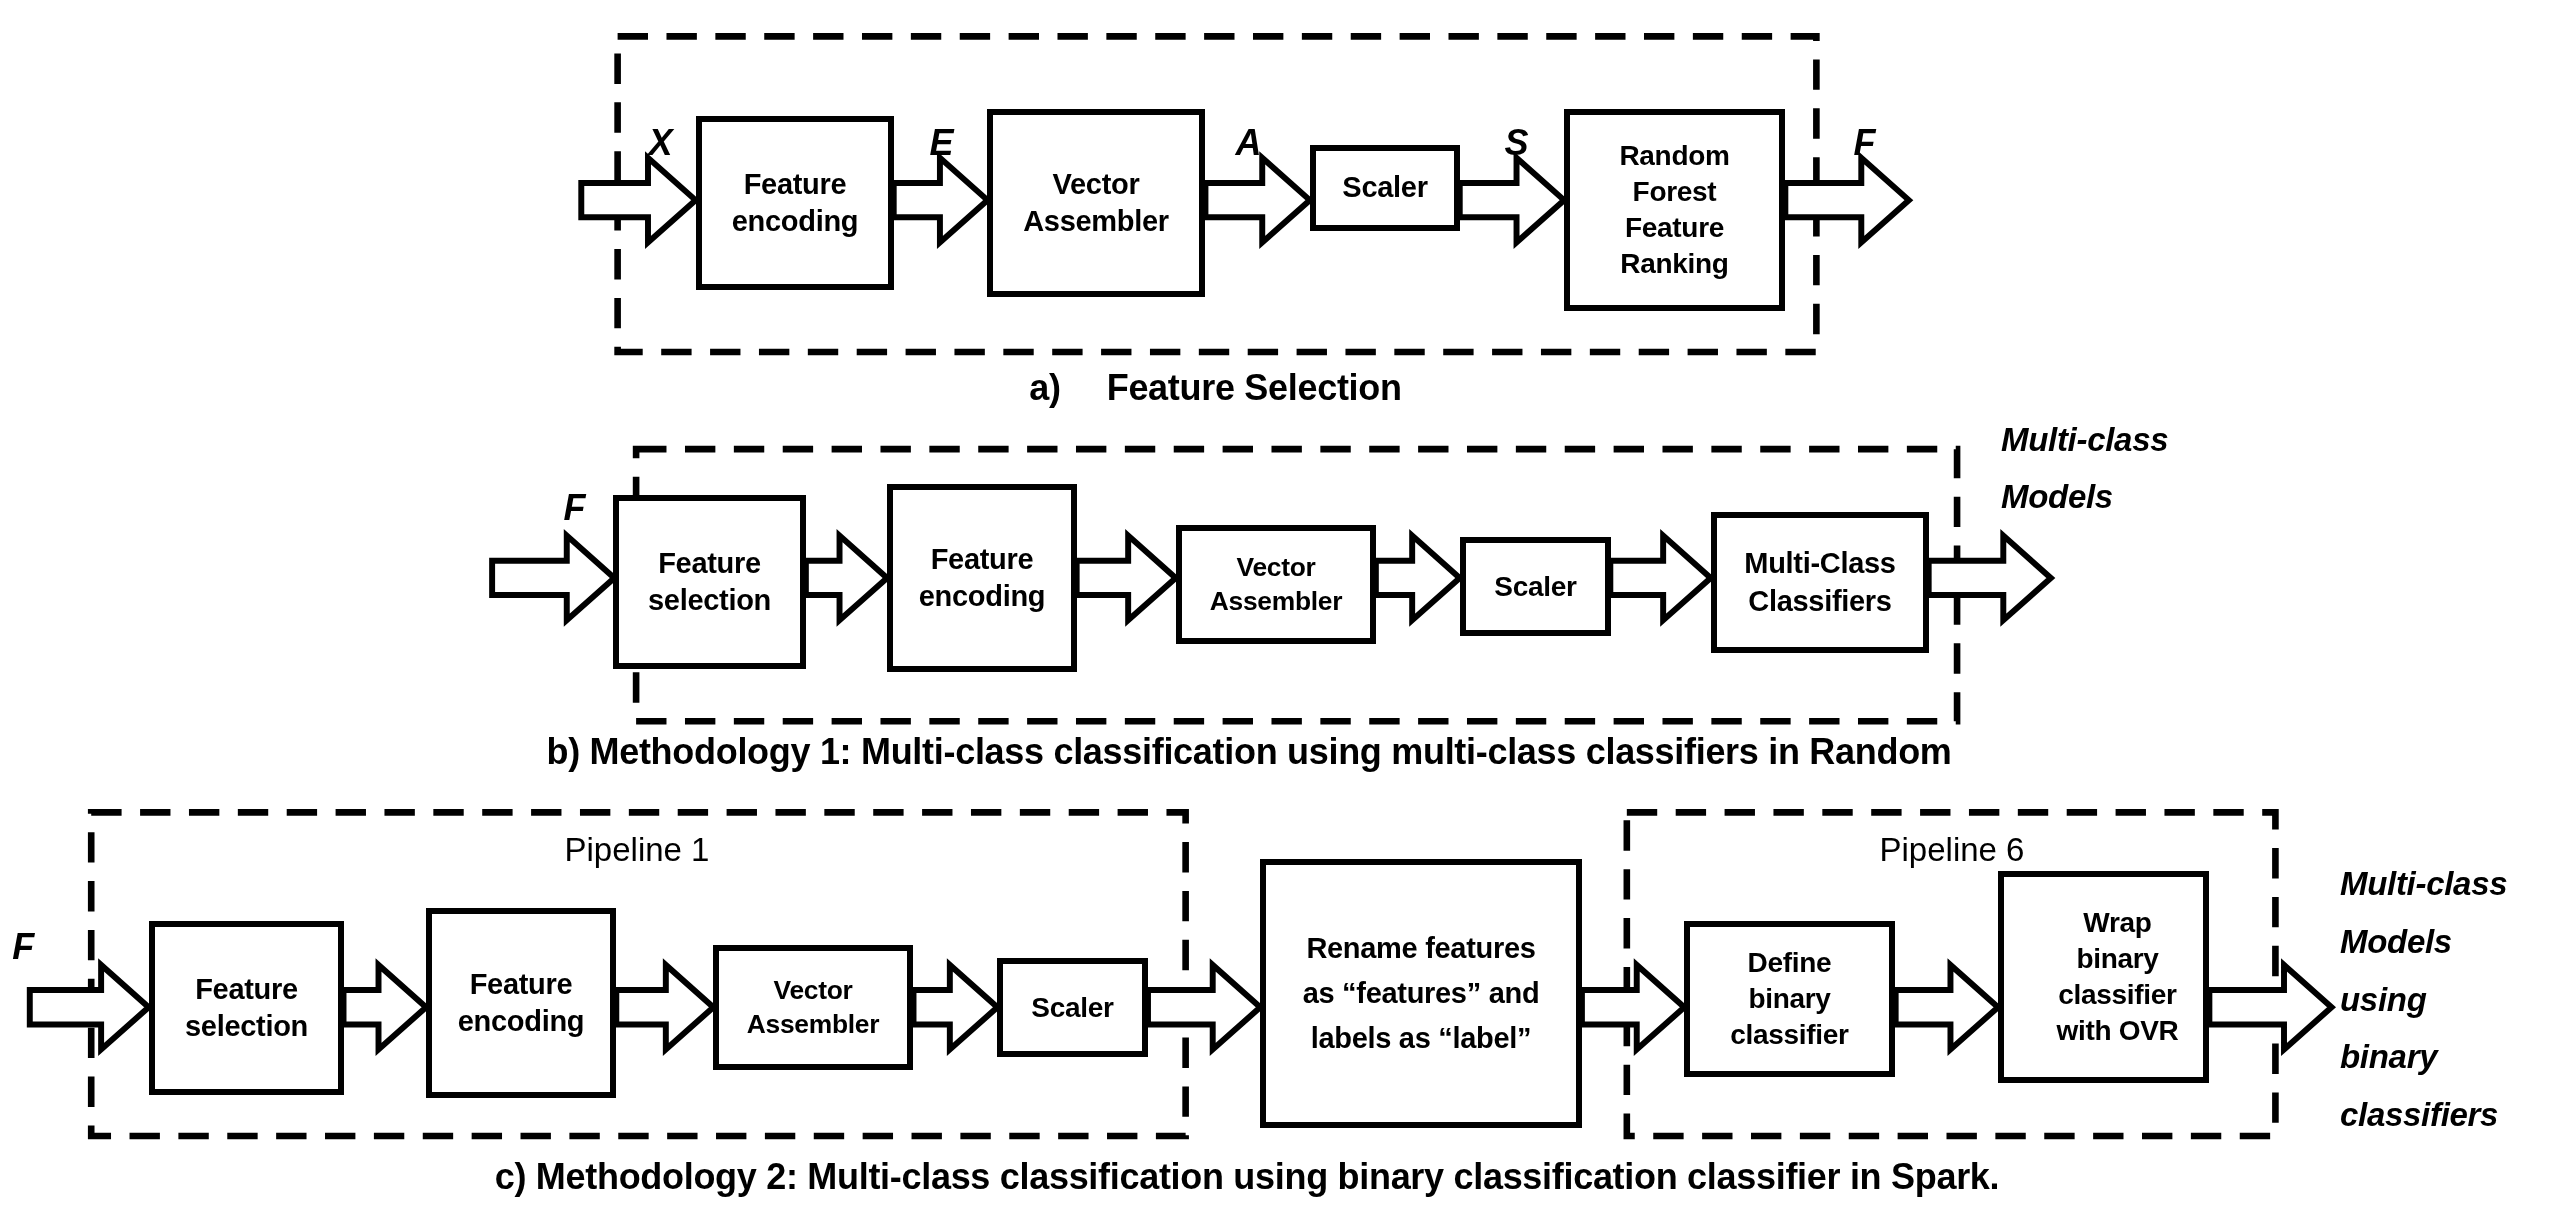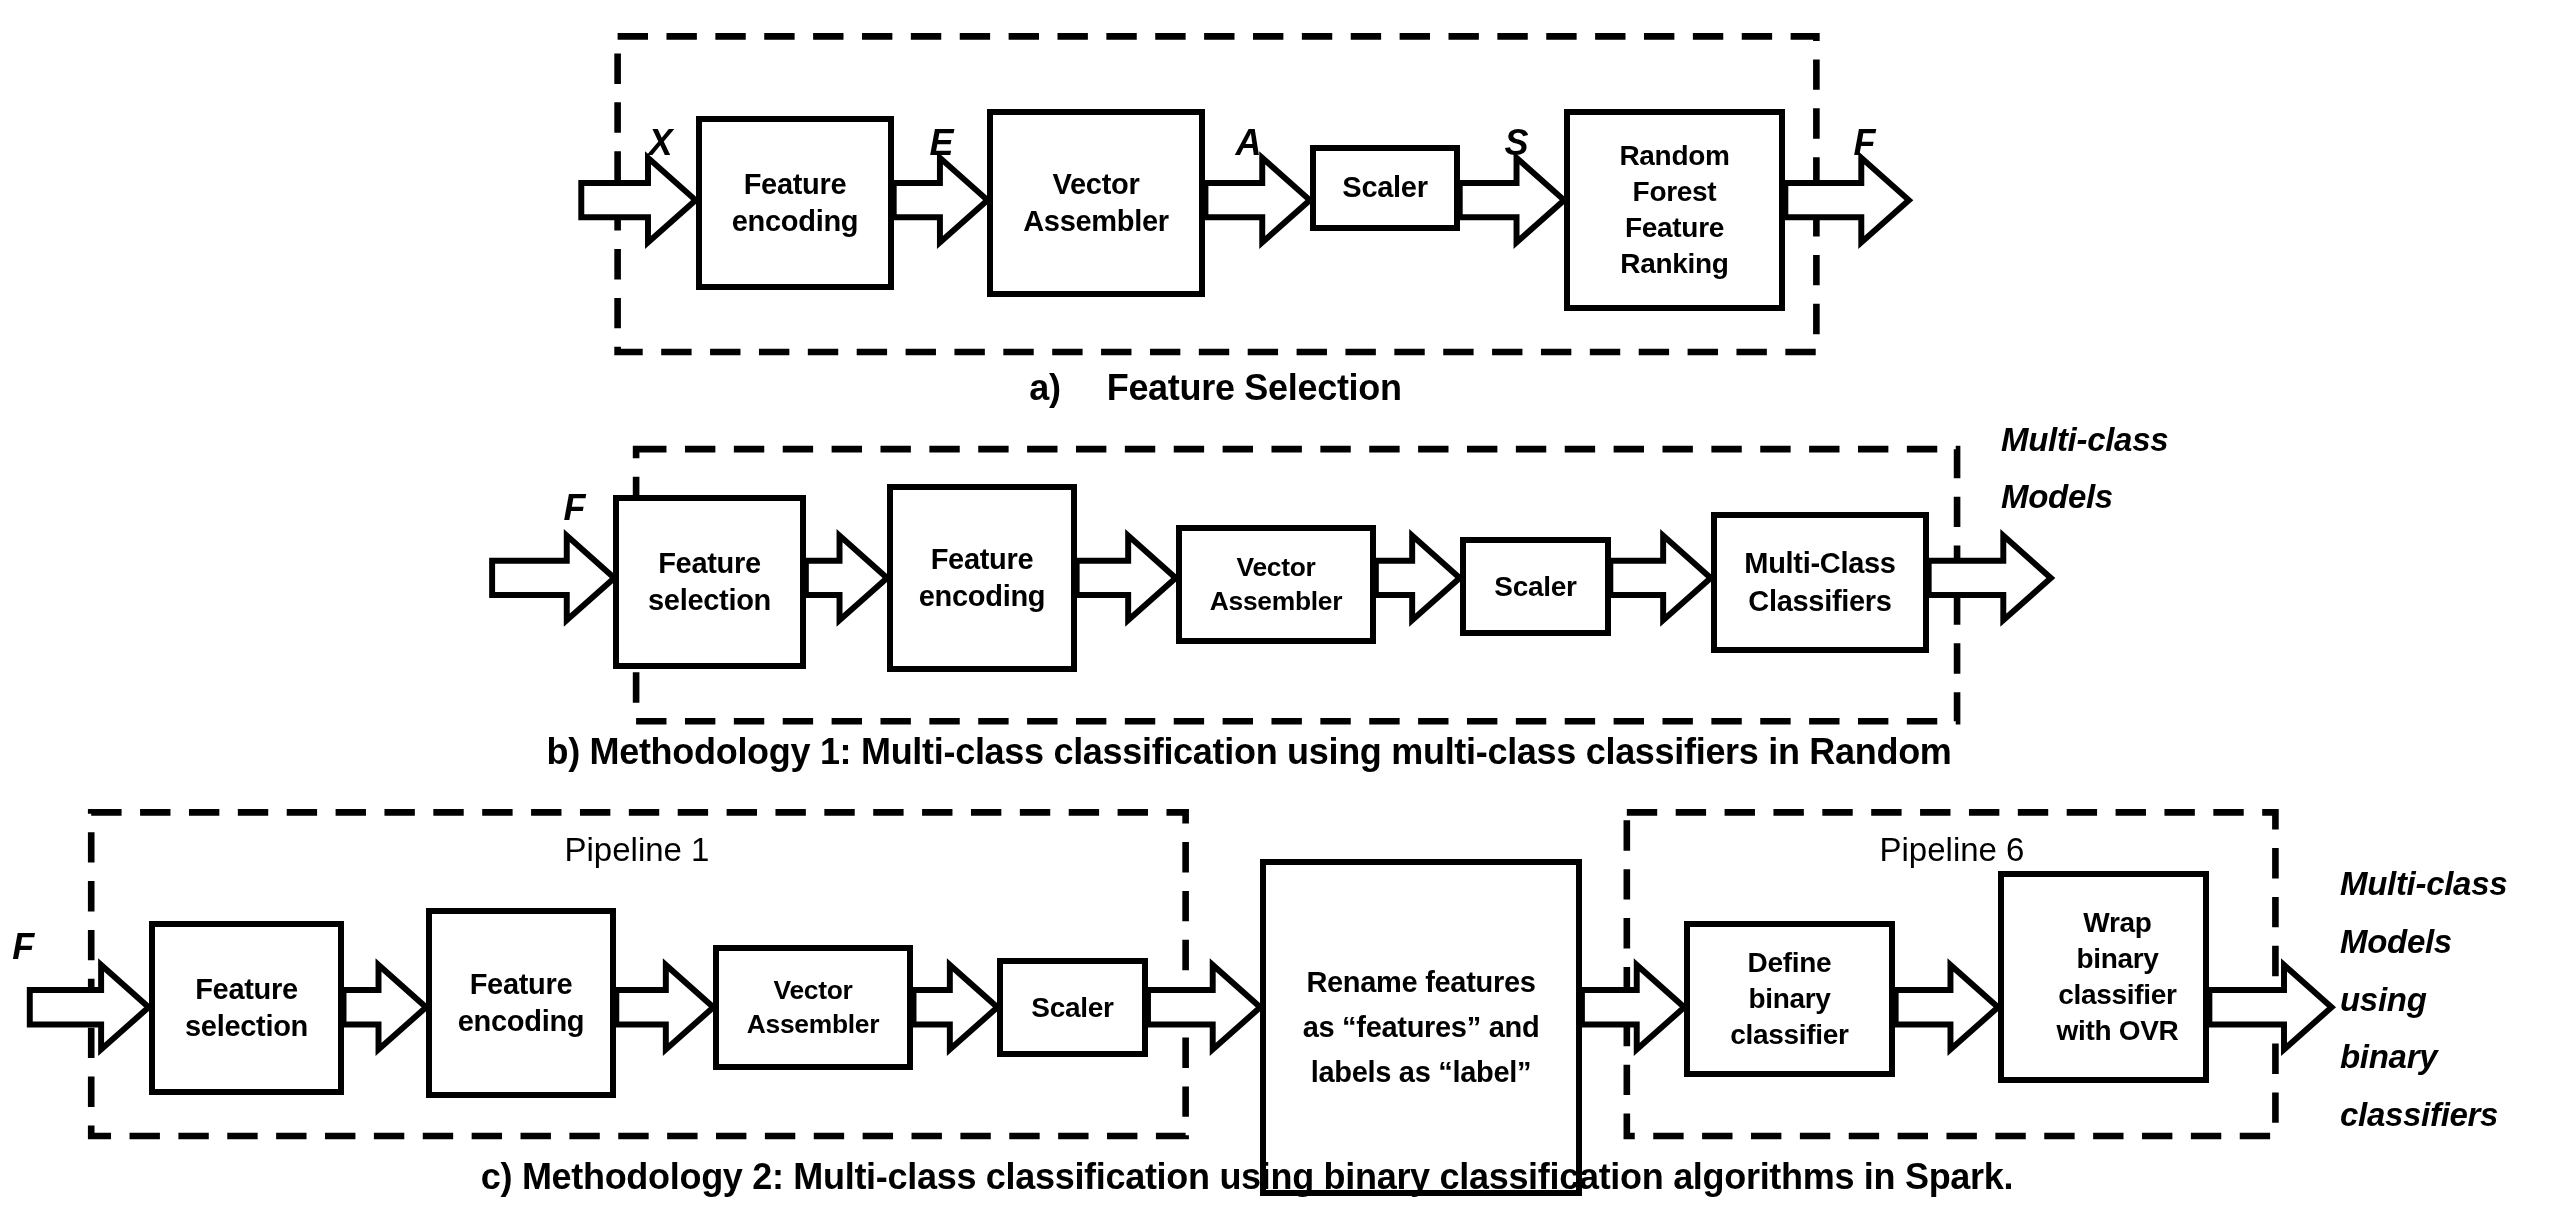--- a/index.html
+++ b/index.html
@@ -132,31 +132,31 @@
   <div class="pipe" style="left:439px;top:831px;">Pipeline 1</div>
   <div class="pipe" style="left:1754px;top:831px;">Pipeline 6</div>
   <div class="sig" style="left:-13.2px;top:926px;">F</div>
   <div class="box" style="left:149px;top:921px;width:195px;height:174px;font-size:29px;">Feature
 selection</div>
   <div class="box" style="left:426px;top:908px;width:190px;height:190px;font-size:29px;">Feature
 encoding</div>
   <div class="box" style="left:713px;top:945px;width:200px;height:125px;font-size:26.4px;">Vector
 Assembler</div>
   <div class="box" style="left:997px;top:958px;width:151px;height:99px;font-size:28px;">Scaler</div>
-  <div class="box" style="left:1260px;top:859px;width:322px;height:337px;font-size:29px;line-height:1.55;">Rename features
+  <div class="box" style="left:1260px;top:859px;width:322px;height:269px;font-size:29px;line-height:1.55;">Rename features
 as “features” and
 labels as “label”</div>
   <div class="box" style="left:1684px;top:921px;width:211px;height:156px;font-size:28px;">Define
 binary
 classifier</div>
   <div class="box" style="left:1998px;top:871px;width:211px;height:212px;font-size:28px;padding-left:28px;">Wrap
 binary
 classifier
 with OVR</div>
   <div class="side" style="left:2340px;top:855px;line-height:1.75;">Multi-class
 Models
 using
 binary
 classifiers</div>
-  <div class="cap" style="left:256px;top:1156px;width:1982px;">c) Methodology 2: Multi-class classification using binary classification algorithms in Spark.</div>
+  <div class="cap" style="left:256px;top:1156px;width:1982px;">c) Methodology 2: Multi-class classification using binary classification classifier in Spark.</div>
 
 </div>
 
 
 </body></html>

